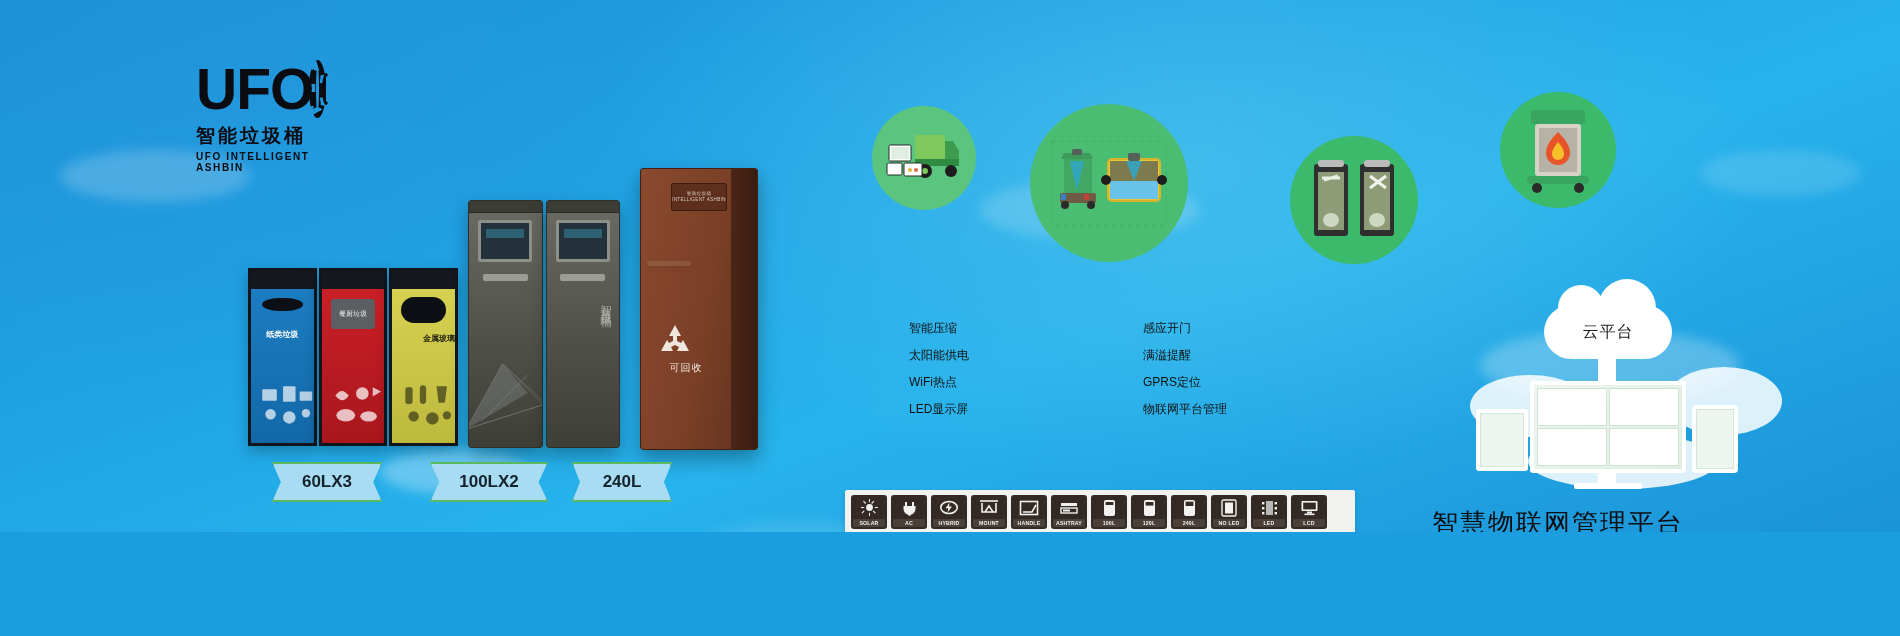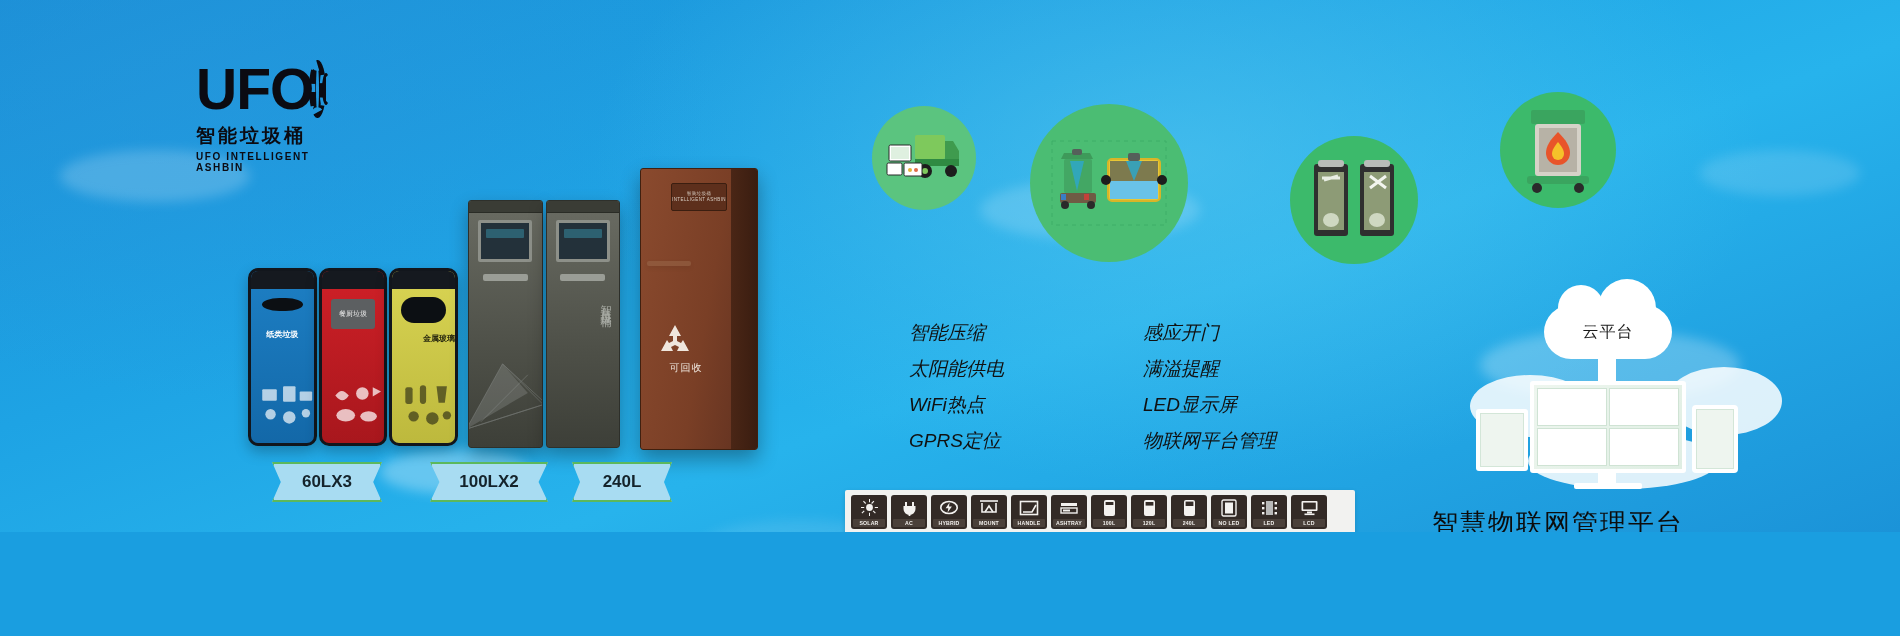--- a/index.html
+++ b/index.html
@@ -38,21 +38,21 @@
   .logo-ring .inner { position:absolute; inset:13px; border-radius:50%;
                       border:4px solid #0b0b12; border-right-color:transparent; }
   .logo-cn { margin-top:3px; font-size:19px; letter-spacing:3px; color:#0b0b12; font-weight:bold; }
   .logo-en { margin-top:2px; font-size:10px; letter-spacing:1.6px; color:#0b0b12; font-weight:bold; }
 
   
   .bin-group { position:absolute; }
 
   
   .tri { left:248px; top:268px; width:210px; height:178px; display:flex; gap:2px; }
-  .tri .panel { flex:1; position:relative; border:3px solid #12161c; border-radius:10px; overflow:hidden;
+  .tri .panel { flex:1; position:relative; border:3px solid #12161c; border-radius:0; overflow:hidden;
                 box-shadow:0 6px 14px rgba(0,0,0,.25); }
   .tri .hood { height:18px; background:#15191f; }
   .tri .slot { margin:9px auto 0; width:66%; height:13px; background:#0c0f13; border-radius:50%/60%; }
   .tri .redslot { margin:10px auto 0; width:70%; height:30px; background:#5c5f61; border-radius:3px;
                   display:flex; align-items:center; justify-content:center; }
   .tri .ylslot { margin:8px auto 0; width:72%; height:26px; background:#0c0f13; border-radius:30px; }
   .tri .lbl { position:absolute; width:100%; text-align:center; font-size:8px; color:#fff; font-weight:bold; }
   .tri .blue  { background:linear-gradient(180deg,#1d7fc4,#1368a8); }
   .tri .red   { background:linear-gradient(180deg,#cf2027,#a8171d); }
   .tri .yellow{ background:linear-gradient(180deg,#d9d453,#bdb93d); }
@@ -107,21 +107,21 @@
   .g4 { left:1500px; top:92px; width:116px; height:116px; background:#3cba6b; }
 
   
   .features { position:absolute; left:880px; top:320px; width:430px;
               display:grid; grid-template-columns:1fr 1fr; column-gap:38px; row-gap:10px; }
   .feat { display:flex; align-items:center; gap:11px; }
   .feat .mon { width:18px; height:15px; position:relative; flex:0 0 auto; }
   .feat .mon .scr { width:18px; height:11px; background:#2b2b2b; border-radius:1.5px; }
   .feat .mon .st { width:6px; height:2px; background:#2b2b2b; margin:1px auto 0; }
   .feat .mon .bs { width:11px; height:1.5px; background:#2b2b2b; margin:0 auto; }
-  .feat .txt { font-size:19px; color:#111; white-space:nowrap;font-style:italic; }
+  .feat .txt { font-size:12px; color:#111; white-space:nowrap; }
 
   
   .strip { position:absolute; left:845px; top:490px; width:510px; height:44px;
            background:#f2f2f0; border-radius:2px; display:flex; align-items:center;
            padding:0 6px; gap:4px; box-shadow:0 2px 5px rgba(0,0,0,.15); }
   .opt { width:36px; height:34px; background:#332a26; border-radius:3px;
          display:flex; flex-direction:column; align-items:center; justify-content:flex-end;
          padding-bottom:2px; position:relative; }
   .opt .gl { position:absolute; top:3px; left:0; right:0; height:19px;
              display:flex; align-items:center; justify-content:center; color:#f3f1ef; }
@@ -361,25 +361,25 @@
     <div class="feat">
       <span class="mon"><span class="scr"></span><span class="st"></span><span class="bs"></span></span>
       <span class="txt">满溢提醒</span>
     </div>
     <div class="feat">
       <span class="mon"><span class="scr"></span><span class="st"></span><span class="bs"></span></span>
       <span class="txt">WiFi热点</span>
     </div>
     <div class="feat">
       <span class="mon"><span class="scr"></span><span class="st"></span><span class="bs"></span></span>
+      <span class="txt">GPRS定位</span>
+    </div>
+    <div class="feat">
+      <span class="mon"><span class="scr"></span><span class="st"></span><span class="bs"></span></span>
       <span class="txt">LED显示屏</span>
-    </div>
-    <div class="feat">
-      <span class="mon"><span class="scr"></span><span class="st"></span><span class="bs"></span></span>
-      <span class="txt">GPRS定位</span>
     </div>
     <div class="feat">
       <span class="mon"><span class="scr"></span><span class="st"></span><span class="bs"></span></span>
       <span class="txt">物联网平台管理</span>
     </div>
   </div>
 
   <div class="strip">
     <div class="opt">
       <span class="gl">

